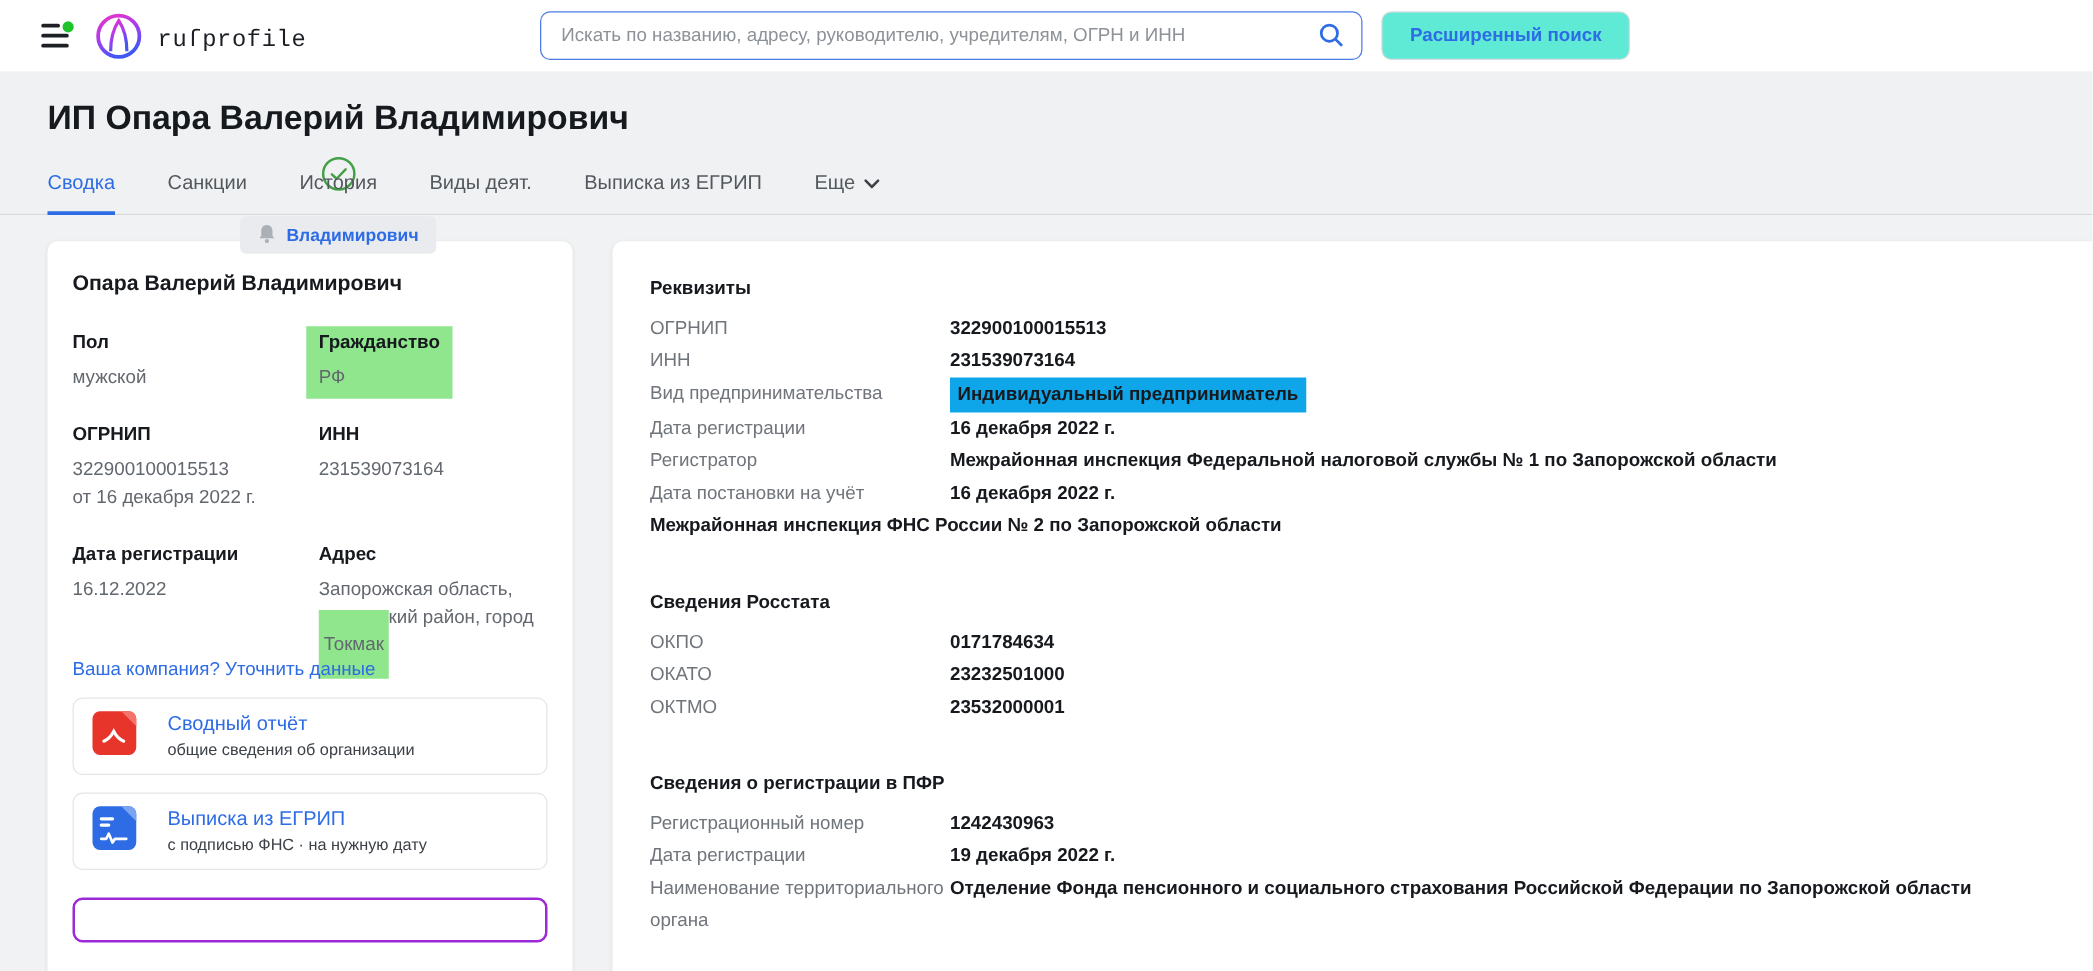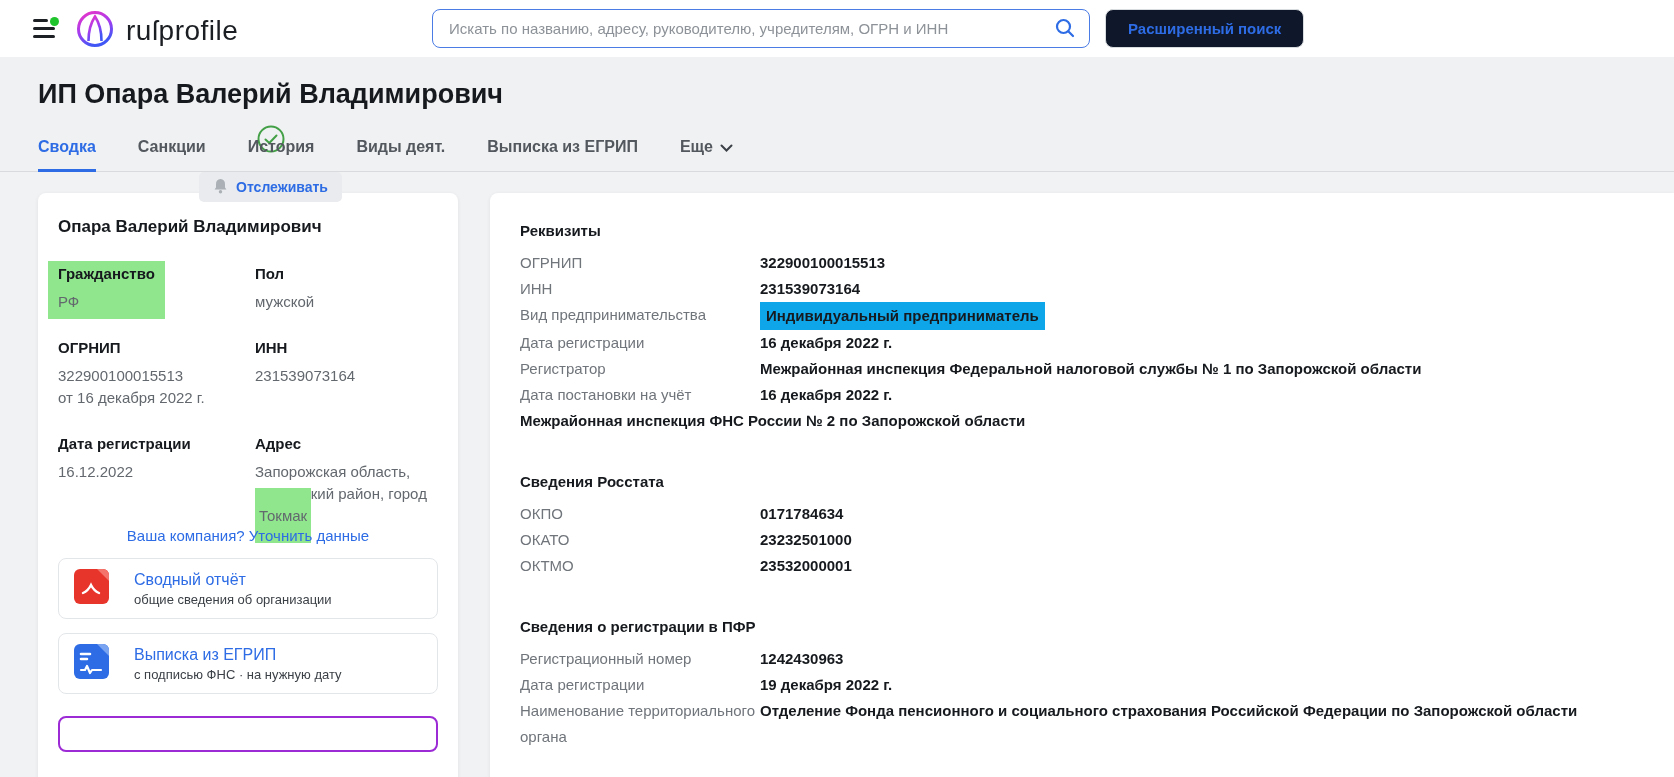--- a/index.html
+++ b/index.html
@@ -8,59 +8,59 @@
 
   
   .header { position:absolute; left:0; top:0; width:1674px; height:57px; background:#fff; z-index:3; }
   .burger { position:absolute; left:33px; top:17px; width:26px; height:22px; cursor:pointer; }
   .burger .bar { position:absolute; left:0; height:3px; background:#1d2125; border-radius:2px; }
   .burger .b1 { top:2px; width:15px; }
   .burger .b2 { top:10px; width:22px; }
   .burger .b3 { top:18px; width:22px; }
   .burger .dot { position:absolute; right:0; top:0; width:9px; height:9px; border-radius:50%; background:#1fc42c; }
   .logo { position:absolute; left:74px; top:8px; display:flex; align-items:center; gap:10px; }
-  .logo-text { font-family:Liberation Sans, sans-serif; font-size:28px; font-weight:500; color:#1b1e22; letter-spacing:.5px; }
+  .logo-text { font-family:Liberation Mono, monospace; font-size:19px; font-weight:500; color:#1b1e22; letter-spacing:.5px; }
 
   .search-wrap { position:absolute; left:432px; top:9px; width:658px; height:39px; }
   .search-input { width:100%; height:100%; border:1.5px solid #4b7ce5; border-radius:8px;
     padding:0 46px 0 16px; font-size:15px; color:#333; outline:none; font-family:"Liberation Sans",sans-serif; }
   .search-input::placeholder { color:#8d9298; }
   .search-ico { position:absolute; right:14px; top:8px; }
 
-  .adv-btn { position:absolute; left:1105px; top:9px; height:39px; padding:0 22px; background:#0f172a;
+  .adv-btn { position:absolute; left:1105px; top:9px; height:39px; padding:0 22px; background:#5eead4;
     border:1px solid #d9dcdf; border-radius:8px; color:#2d6ce5; font-size:15px; font-weight:700;
     display:flex; align-items:center; cursor:pointer; font-family:"Liberation Sans",sans-serif; }
 
   
   .band { position:absolute; left:0; top:57px; width:1674px; height:115px; background:#f0f1f2;
     border-bottom:1px solid #d8dade; z-index:2; }
   .title-row { position:absolute; left:38px; top:22px; display:flex; align-items:center; gap:15px;flex-direction:column; }
   .page-title { font-size:27px; font-weight:700; color:#16191d; }
   .follow-pill { display:flex; align-items:center; gap:8px; height:30px; padding:0 14px; background:#e9ebee;
     border-radius:5px; color:#2d6ce5; font-size:14px; font-weight:600; cursor:pointer; }
   .tabs { position:absolute; left:38px; bottom:-1px; display:flex; gap:42px; }
-  .tab { font-size:16px; font-weight:700; color:#53585e; padding-bottom:13px; border-bottom:3px solid transparent;
+  .tab { font-size:16px; font-weight:400; color:#53585e; padding-bottom:13px; border-bottom:3px solid transparent;
     cursor:pointer; display:flex; align-items:flex-end; gap:7px; }
   .tab.active { color:#2d6ce5; border-bottom-color:#2d6ce5; }
 
   
   .content { position:absolute; left:0; top:172px; width:1674px; height:605px; background:#f1f2f3; }
 
   .pcard { position:absolute; left:38px; top:21px; width:420px; height:680px; background:#fff;
     border-radius:8px; box-shadow:0 1px 4px rgba(25,35,55,.07); padding:20px; }
   .pname { font-size:17px; font-weight:700; margin:4px 0 28px; }
   .pgrid { display:grid; grid-template-columns:197px 1fr; row-gap:26px; }
   .f-label { font-size:15px; font-weight:700; color:#16191d; margin-bottom:9px; }
   .f-value { font-size:15px; color:#63686e; line-height:22px; }
   .hl-block { display:inline-block; background:#8fe68c; padding:4px 10px 6px; margin:-4px 0 -6px -10px; }
   mark.hl { background:#8fe68c; color:#63686e; padding:19px 4px; }
   .addr { max-width:185px; }
 
   .contacts-title { font-size:15px; font-weight:700; margin:30px 0 12px; }
-  .contacts-link { font-size:15px; color:#2d6ce5; cursor:pointer;text-align:center; }
+  .contacts-link { font-size:15px; color:#2d6ce5; cursor:pointer; }
 
   .report { display:flex; align-items:center; gap:24px; border:1px solid #e3e6e9; border-radius:8px;
     padding:9px 14px; margin-top:14px; cursor:pointer; background:#fff; }
   .report:first-of-type { margin-top:22px; }
   .report-title { font-size:16px; color:#2d6ce5; font-weight:500; margin-bottom:3px; }
   .report-sub { font-size:13px; color:#3c4147; }
 
   .follow-org { margin-top:22px; width:100%; height:36px; border:2px solid #9c2bd6; border-radius:8px;
     background:#fff; color:#9c2bd6; font-size:15px; font-weight:700; display:flex; align-items:center;
     justify-content:center; gap:9px; cursor:pointer; font-family:"Liberation Sans",sans-serif; }
@@ -127,21 +127,21 @@
         <path d="M8.5 14.5 L12.3 18 L19.5 10.5" stroke="#43a047" stroke-width="2" stroke-linecap="round" stroke-linejoin="round"></path>
       </svg>
     </span>
     <div class="follow-pill">
       <span>
         <svg width="15" height="16" viewBox="0 0 15 16" fill="#aab0b6">
           <path d="M7.5 1 C4.6 1 3 3.2 3 6 L3 9.5 L1.6 11.6 L13.4 11.6 L12 9.5 L12 6 C12 3.2 10.4 1 7.5 1 Z"></path>
           <circle cx="7.5" cy="13.8" r="1.7"></circle>
         </svg>
       </span>
-      <span>Отслеживать</span>
+      <span>Владимирович</span>
     </div>
   </div>
 
   <div class="tabs">
     <div class="tab active">
         <span>Сводка</span>
       </div>
     <div class="tab">
         <span>Санкции</span>
       </div>
@@ -165,28 +165,28 @@
   </div>
 </div>
 
 <div class="content">
 
   <div class="pcard">
     <div class="pname">Опара Валерий Владимирович</div>
 
     <div class="pgrid">
       <div>
+        <div class="f-label">Пол</div>
+        <div class="f-value">мужской</div>
+      </div>
+      <div>
         <div class="hl-block">
           <div class="f-label">Гражданство</div>
           <div class="f-value">РФ</div>
         </div>
-      </div>
-      <div>
-        <div class="f-label">Пол</div>
-        <div class="f-value">мужской</div>
       </div>
 
       <div>
         <div class="f-label">ОГРНИП</div>
         <div class="f-value">322900100015513</div>
         <div class="f-value">от 16 декабря 2022 г.</div>
       </div>
       <div>
         <div class="f-label">ИНН</div>
         <div class="f-value">231539073164</div>

